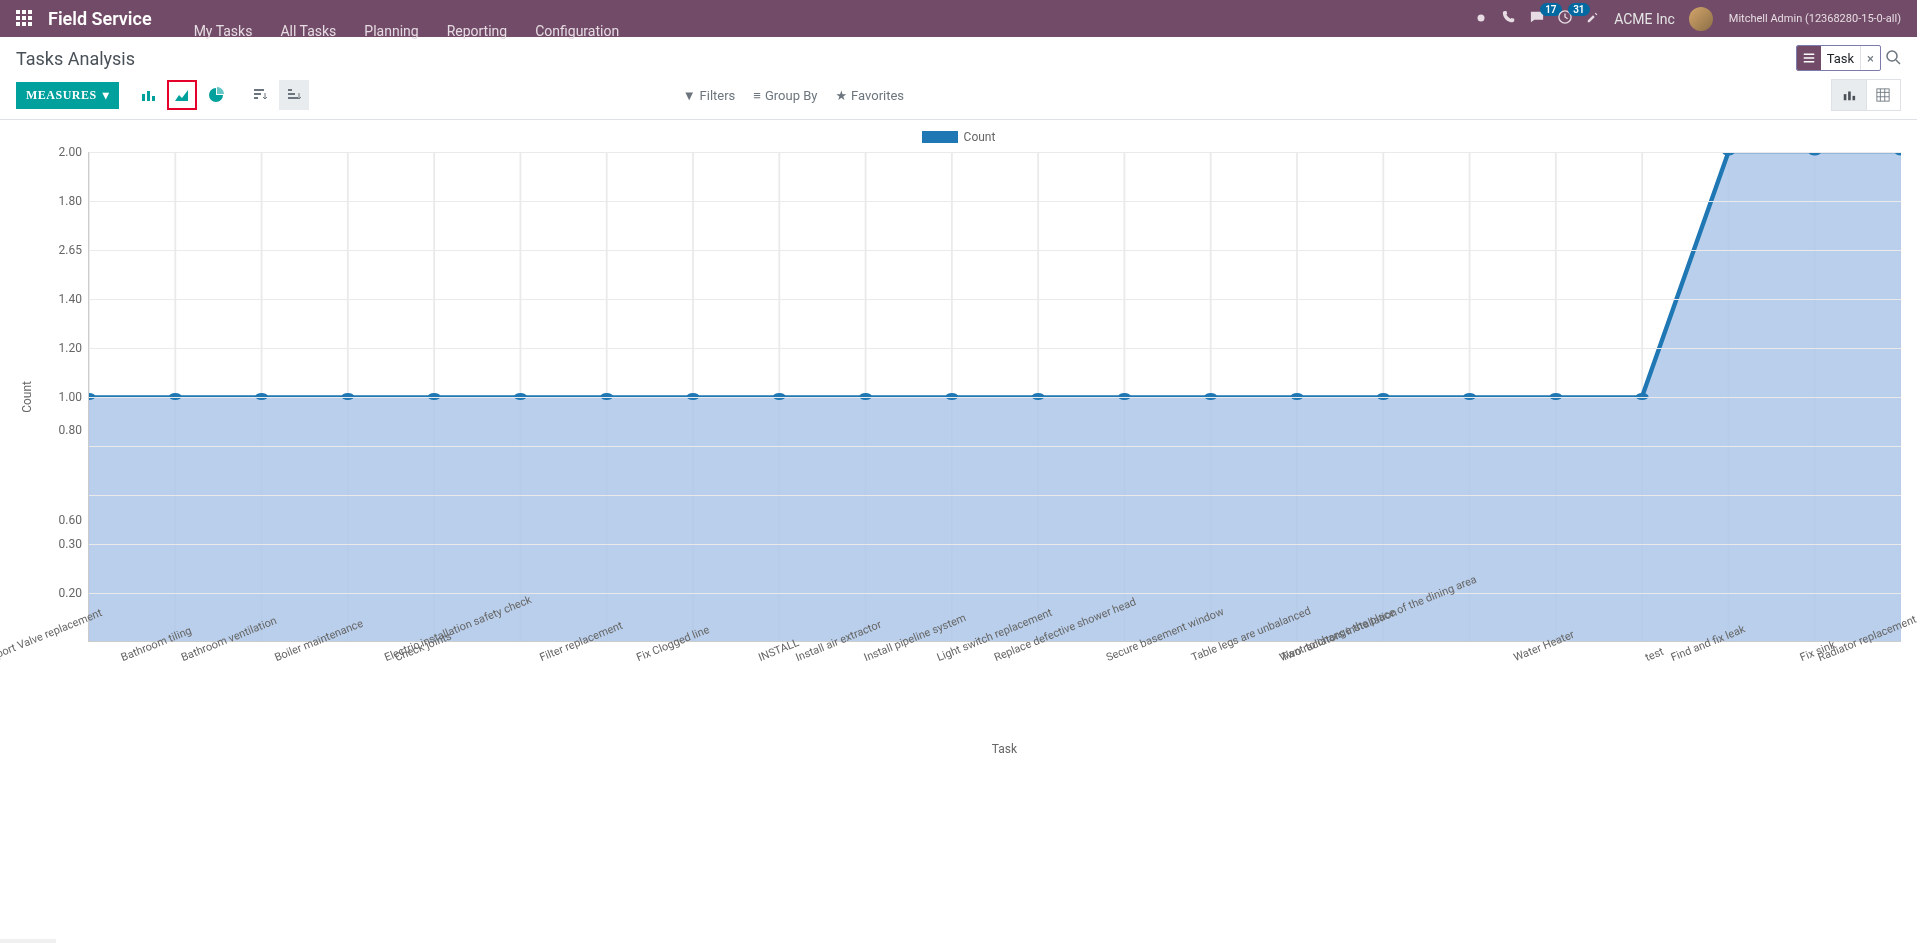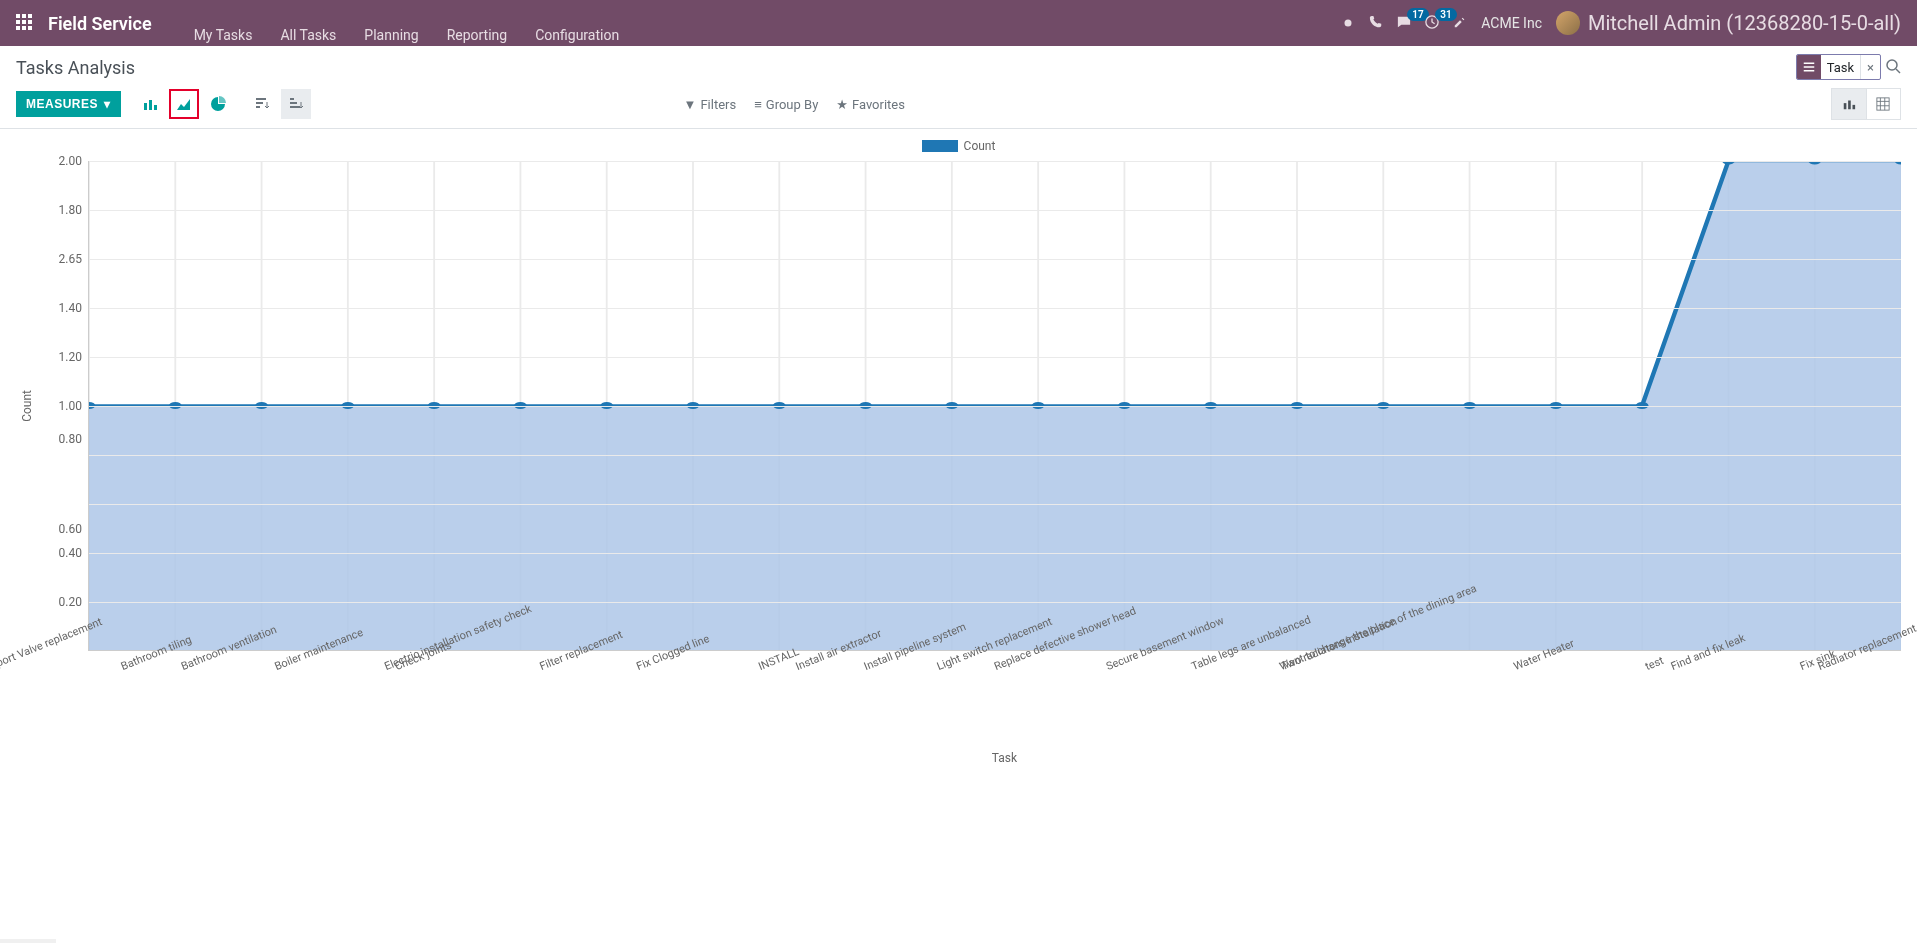--- a/index.html
+++ b/index.html
@@ -1,46 +1,46 @@
 <!DOCTYPE html>
 <html><head>
 <meta charset="utf-8">
 <style>
 * { box-sizing: border-box; margin: 0; padding: 0; }
 body { font-family: -apple-system, BlinkMacSystemFont, "Segoe UI", Roboto, "Helvetica Neue", Arial, sans-serif; font-size: 13px; color: #212529; background: #fff; }
 
 
-.navbar { background: #714b67; height: 46px; display: flex; align-items: center; padding: 0 16px; color: #fff; }
+.navbar { background: #714b67; height: 37px; display: flex; align-items: center; padding: 0 16px; color: #fff; }
 .nav-apps { width: 18px; height: 18px; margin-right: 14px; display: grid; grid-template-columns: repeat(3,4px); grid-template-rows: repeat(3,4px); gap: 2px; cursor: pointer; }
 .nav-apps span { background: #fff; }
 .nav-brand { font-size: 18px; font-weight: 600; margin-right: 28px; }
 .nav-menu { display: flex; gap: 0; }
 .nav-item { padding: 0 14px; font-size: 14px; color: #e7dce3; cursor: pointer; line-height: 46px; margin-top: 24px; }
 .nav-right { margin-left: auto; display: flex; align-items: center; gap: 14px; }
 .nav-icon { color: #e7dce3; cursor: pointer; position: relative; font-size: 14px; }
 .badge { position: absolute; top: -7px; left: 10px; background: #0369a1; color: #fff; border-radius: 9px; font-size: 10px; padding: 1px 5px; font-weight: 600; }
 .nav-company { color: #e5e5e5; font-size: 14px; }
-.nav-user { display: flex; align-items: flex-end; gap: 8px; color: #e7dce3; font-size: 20px; }
+.nav-user { display: flex; align-items: center; gap: 16px; color: #e7dce3; font-size: 11px; }
 .avatar { width: 24px; height: 24px; border-radius: 50%; background: linear-gradient(135deg,#d4a56a,#8b6f47); }
 
 
 .control-panel { border-bottom: 1px solid #dee2e6; padding: 8px 16px 0; }
 .cp-top { display: flex; align-items: center; margin-bottom: 8px; }
 .breadcrumb { font-size: 18px; color: #495057; }
 .search-area { margin-left: auto; display: flex; align-items: center; gap: 0; }
 .facet { display: inline-flex; align-items: center; border: 1px solid #7c7bad; border-radius: 2px; overflow: hidden; height: 26px; margin-right: 4px; }
 .facet-icon { background: #714b67; color: #fff; width: 24px; height: 100%; display: flex; align-items: center; justify-content: center; }
 .facet-icon svg { width: 12px; height: 12px; fill: #fff; }
 .facet-label { padding: 0 6px; font-size: 13px; }
 .facet-remove { padding: 0 6px; cursor: pointer; color: #6c757d; border-left: 1px solid #dee2e6; height: 100%; display: flex; align-items: center; }
 .search-input { border: none; outline: none; font-size: 13px; width: 600px; padding: 4px; }
 .search-mag { margin-left: auto; color: #6c757d; cursor: pointer; }
 
 .cp-bottom { display: flex; align-items: center; padding-bottom: 8px; }
-.btn-measures { background: #00a09d; color: #fff; border: none; padding: 6px 10px; font-size: 12px; font-weight: 600; letter-spacing: .5px; cursor: pointer; display: flex; align-items: center; gap: 6px; }
+.btn-measures { background: #00a09d; color: #fff; border: none; padding: 6px 10px; font-size: 12px; font-weight: 600; letter-spacing: .5px; cursor: pointer; display: flex; align-items: center; gap: 6px; font-family: Liberation Serif, serif; }
 .chart-type-btns { display: flex; gap: 4px; margin-left: 14px; }
 .ct-btn { width: 30px; height: 30px; border: 1px solid transparent; background: #fff; cursor: pointer; display: flex; align-items: center; justify-content: center; color: #714b67; }
 .ct-btn.highlight { border: 2px solid #e4002b; }
 .ct-btn svg { width: 16px; height: 16px; }
 .sort-btns { display: flex; gap: 4px; margin-left: 14px; }
 .search-options { margin-left: auto; display: flex; gap: 18px; margin-right: auto; transform: translateX(-60px); }
 .so-item { color: #6c757d; font-size: 13px; cursor: pointer; display: flex; align-items: center; gap: 4px; }
 .view-switcher { display: flex; gap: 0; margin-left: auto; border: 1px solid #dee2e6; }
 .vs-btn { width: 34px; height: 30px; border: none; background: #fff; cursor: pointer; display: flex; align-items: center; justify-content: center; color: #6c757d; }
 .vs-btn.active { background: #e9ecef; color: #495057; }
@@ -234,21 +234,21 @@
     <div class="y-title">Count</div>
     <div class="y-axis" id="y-axis" style="position: relative; width: 50px;">
         <div style="position: absolute; right: 6px; top: -7px;">2.00</div>
         <div style="position: absolute; right: 6px; top: 42px;">1.80</div>
         <div style="position: absolute; right: 6px; top: 91px;">2.65</div>
         <div style="position: absolute; right: 6px; top: 140px;">1.40</div>
         <div style="position: absolute; right: 6px; top: 189px;">1.20</div>
         <div style="position: absolute; right: 6px; top: 238px;">1.00</div>
         <div style="position: absolute; right: 6px; top: 271px;">0.80</div>
         <div style="position: absolute; right: 6px; top: 336px; margin-top: 25px;">0.60</div>
-        <div style="position: absolute; right: 6px; top: 385px;">0.40</div>
+        <div style="position: absolute; right: 6px; top: 385px;">0.30</div>
         <div style="position: absolute; right: 6px; top: 434px;">0.20</div>
       </div>
     <div class="plot" id="plot">
       <svg class="area-svg" id="area-svg" viewBox="0 0 1000 490" preserveAspectRatio="none">
           <line x1="1000" x2="1000" y1="0" y2="490" stroke="#eaeaea" stroke-width="1"></line>
           <line x1="952.3809523809524" x2="952.3809523809524" y1="0" y2="490" stroke="#eaeaea" stroke-width="1"></line>
           <line x1="904.7619047619048" x2="904.7619047619048" y1="0" y2="490" stroke="#eaeaea" stroke-width="1"></line>
           <line x1="857.1428571428571" x2="857.1428571428571" y1="0" y2="490" stroke="#eaeaea" stroke-width="1"></line>
           <line x1="809.5238095238095" x2="809.5238095238095" y1="0" y2="490" stroke="#eaeaea" stroke-width="1"></line>
           <line x1="761.9047619047619" x2="761.9047619047619" y1="0" y2="490" stroke="#eaeaea" stroke-width="1"></line>

